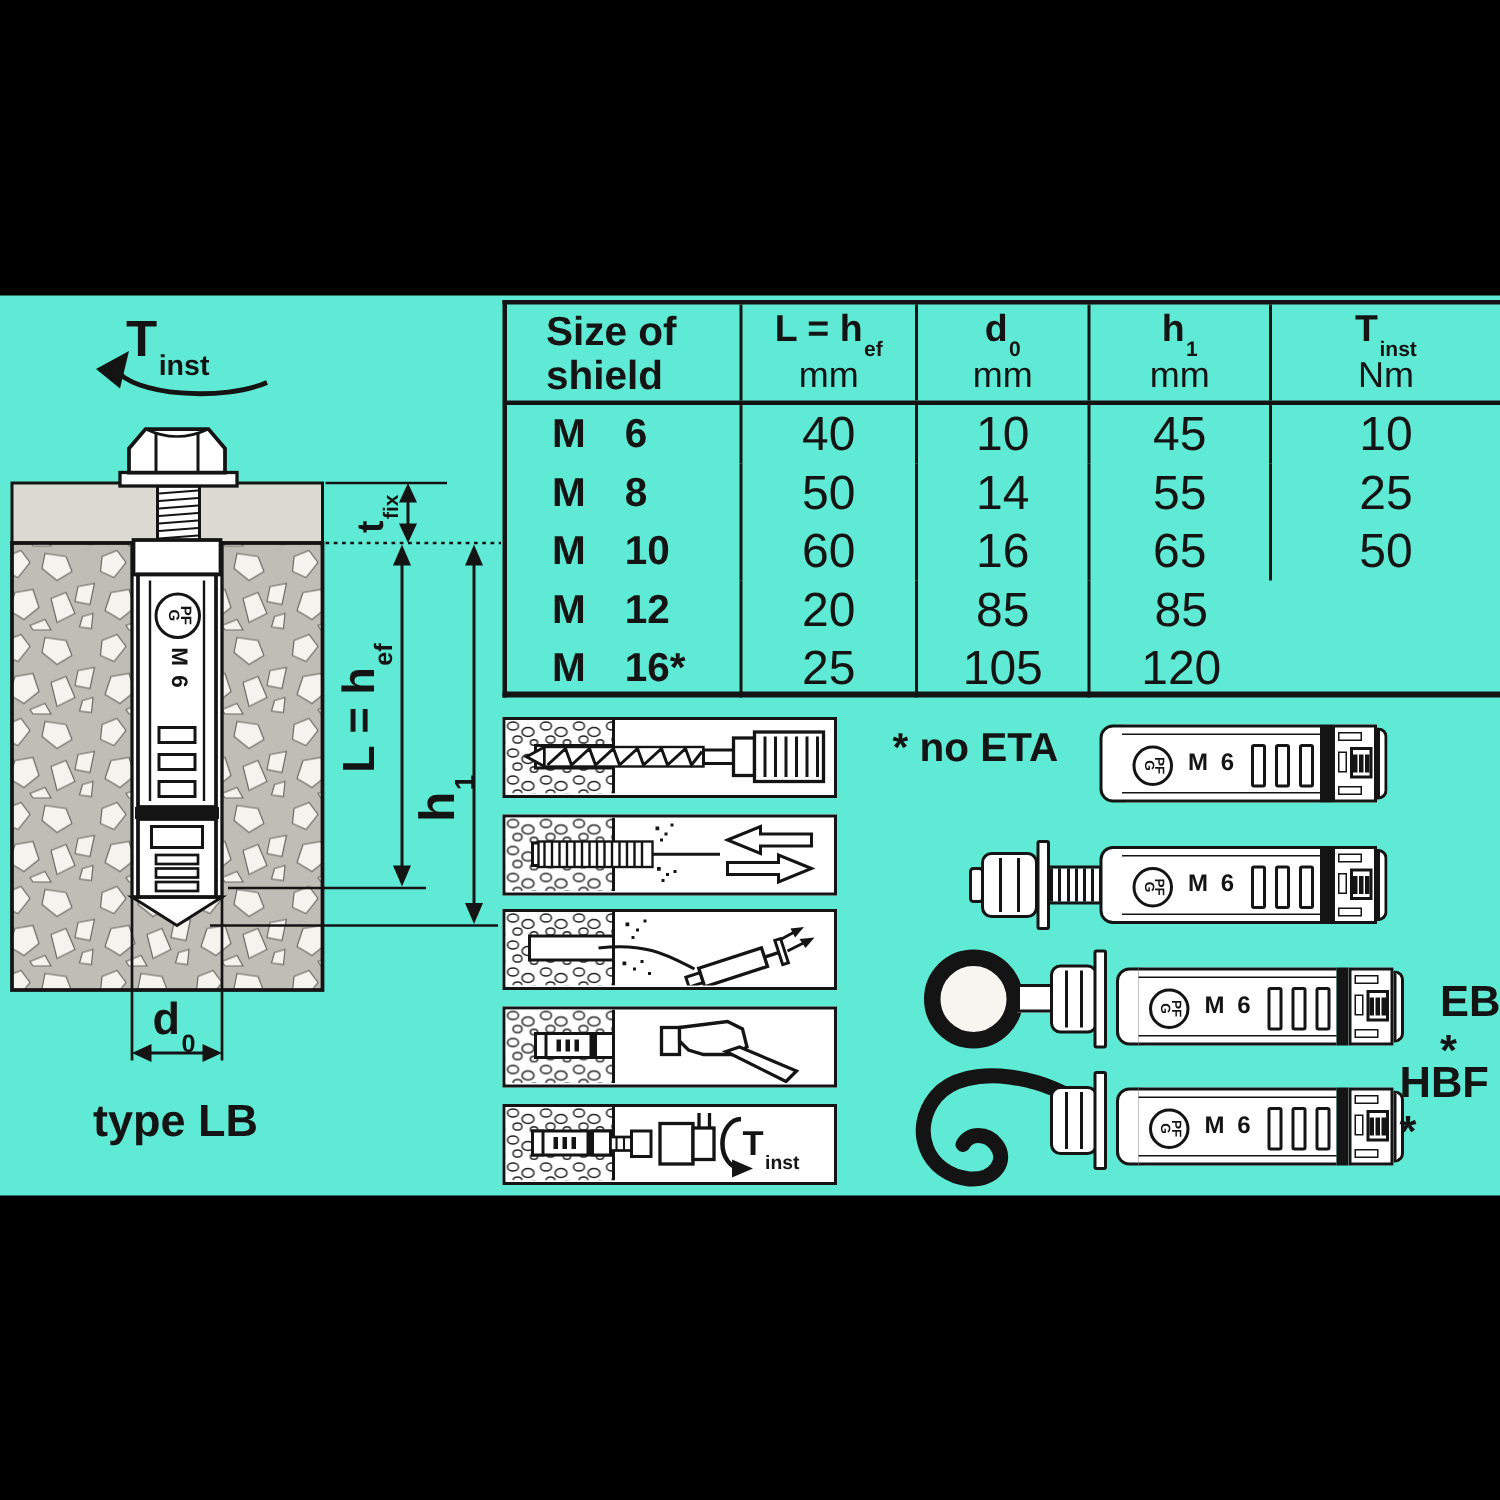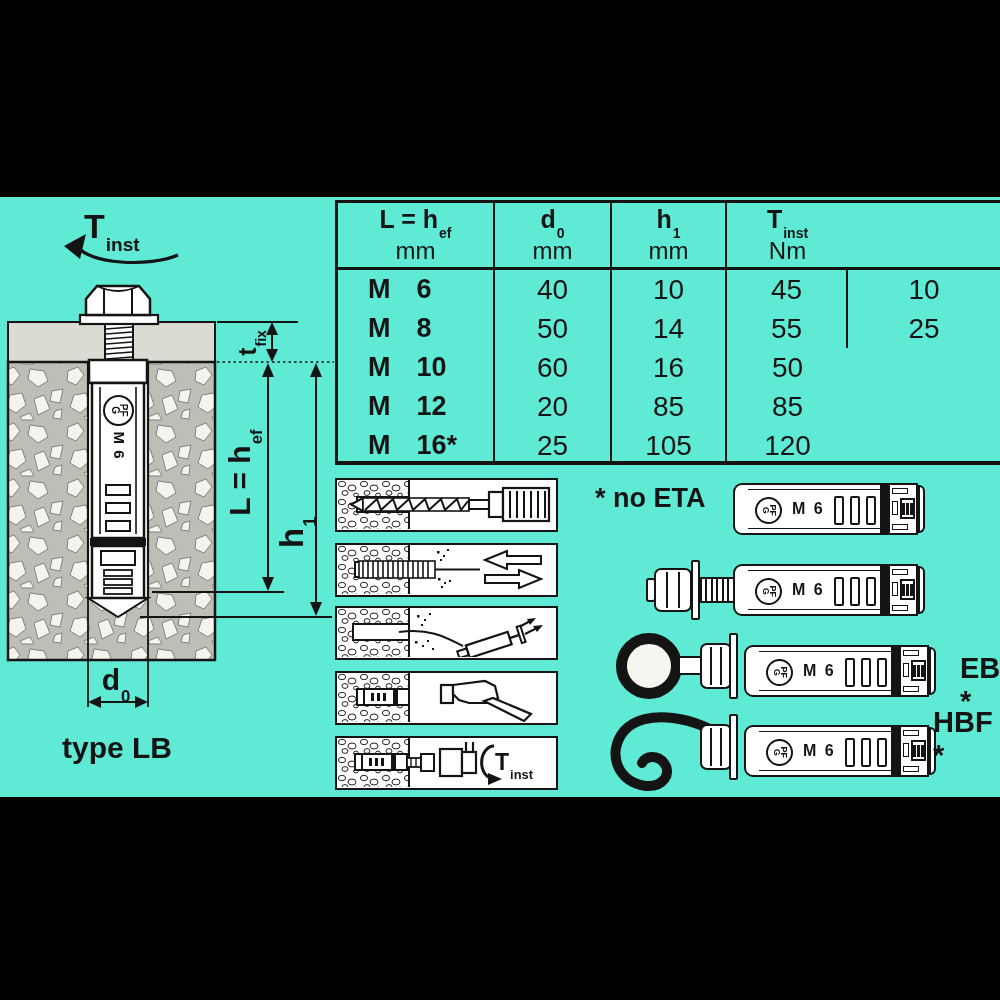--- a/index.html
+++ b/index.html
@@ -19,21 +19,21 @@
   .t-head { display:grid; grid-template-columns:157px 117px 115px 121px 152px;
             height:67px; border-bottom:3px solid #141414; }
   .t-head .hc { border-right:2px solid #141414; display:flex; flex-direction:column;
                 align-items:center; justify-content:space-between; padding:4px 2px 2px 2px; }
   .t-head .hc:last-child { border-right:none; }
   .h-title { font-size:25px; font-weight:bold; line-height:1.0; }
   .h-unit  { font-size:24px; font-weight:normal; line-height:1.0; padding-bottom:2px; }
   .hc.size { align-items:flex-start; justify-content:flex-start; padding-left:26px; }
   .size-hdr { font-size:27px; font-weight:bold; line-height:1.08; width:110px; }
   .t-body .tr { display:grid; grid-template-columns:157px 117px 115px 121px 152px; height:39px; }
-  .t-body .td { border-right:2px solid #141414; font-size:28px; display:flex;
+  .t-body .td { border-right:2px solid #141414; font-size:32px; display:flex;
                 align-items:center; justify-content:center; }
   .t-body .td:last-child { border-right:none; }
   .td.size { justify-content:flex-start; padding-left:30px; font-weight:bold; font-size:27px; }
   .td.size .num { margin-left:26px; }
 
   
   .stepbox { position:absolute; left:335px; width:223px; height:54px;
              border:2.5px solid #141414; background:#fff; }
   .stepbox svg { display:block; }
 
@@ -202,20 +202,23 @@
   <span class="abs lbl-h1 rot-ccw"><span>h</span><sub class="s">1</sub></span>
   <span class="abs lbl-d0"><span>d</span><sub class="s">0</sub></span>
   <span class="abs lbl-type">type LB</span>
   <span class="abs lbl-mark-v rot-cw">M 6</span>
   <div class="abs pfg-logo" style="left:103px;top:198px;width:31px;height:31px;">
     <span class="in" style="font-size:10px;"><span>PF</span><br><span>G</span></span>
   </div>
 
   <div id="size-table">
     <div class="t-head">
+      <div class="hc size">
+          <span class="size-hdr">Size of shield</span>
+        </div>
       <div class="hc">
         <span class="h-title"><span>L = h</span><sub class="s">ef</sub></span>
         <span class="h-unit">mm</span>
       </div>
       <div class="hc">
         <span class="h-title"><span>d</span><sub class="s">0</sub></span>
         <span class="h-unit">mm</span>
       </div>
       <div class="hc">
         <span class="h-title"><span>h</span><sub class="s">1</sub></span>
@@ -247,20 +250,21 @@
         <div class="td">55</div>
         <div class="td">25</div>
       </div>
       <div class="tr">
         <div class="td size">
             <span>M</span>
             <span class="num">10</span>
           </div>
         <div class="td">60</div>
         <div class="td">16</div>
+        <div class="td">65</div>
         <div class="td">50</div>
       </div>
       <div class="tr">
         <div class="td size">
             <span>M</span>
             <span class="num">12</span>
           </div>
         <div class="td">20</div>
         <div class="td">85</div>
         <div class="td">85</div>

